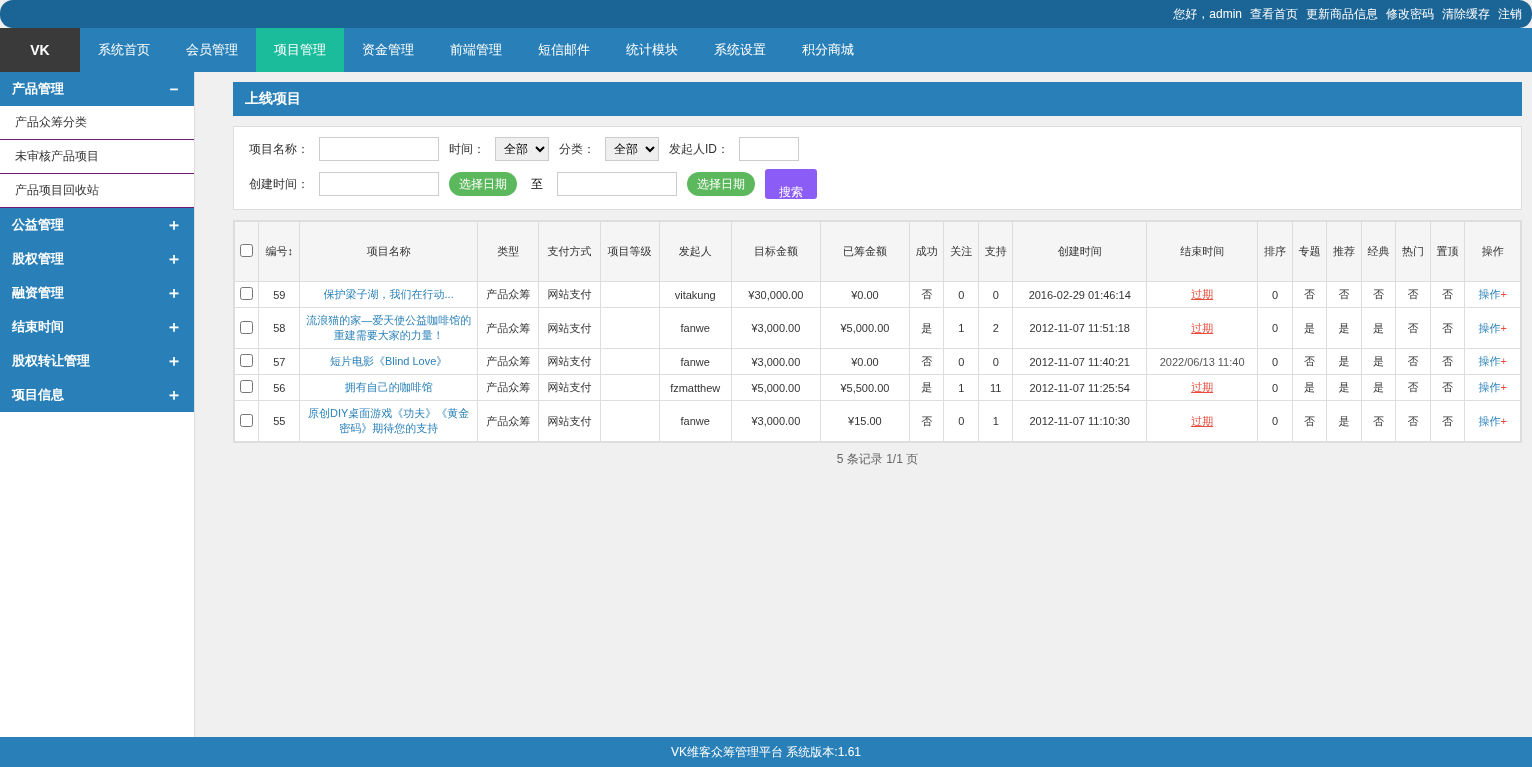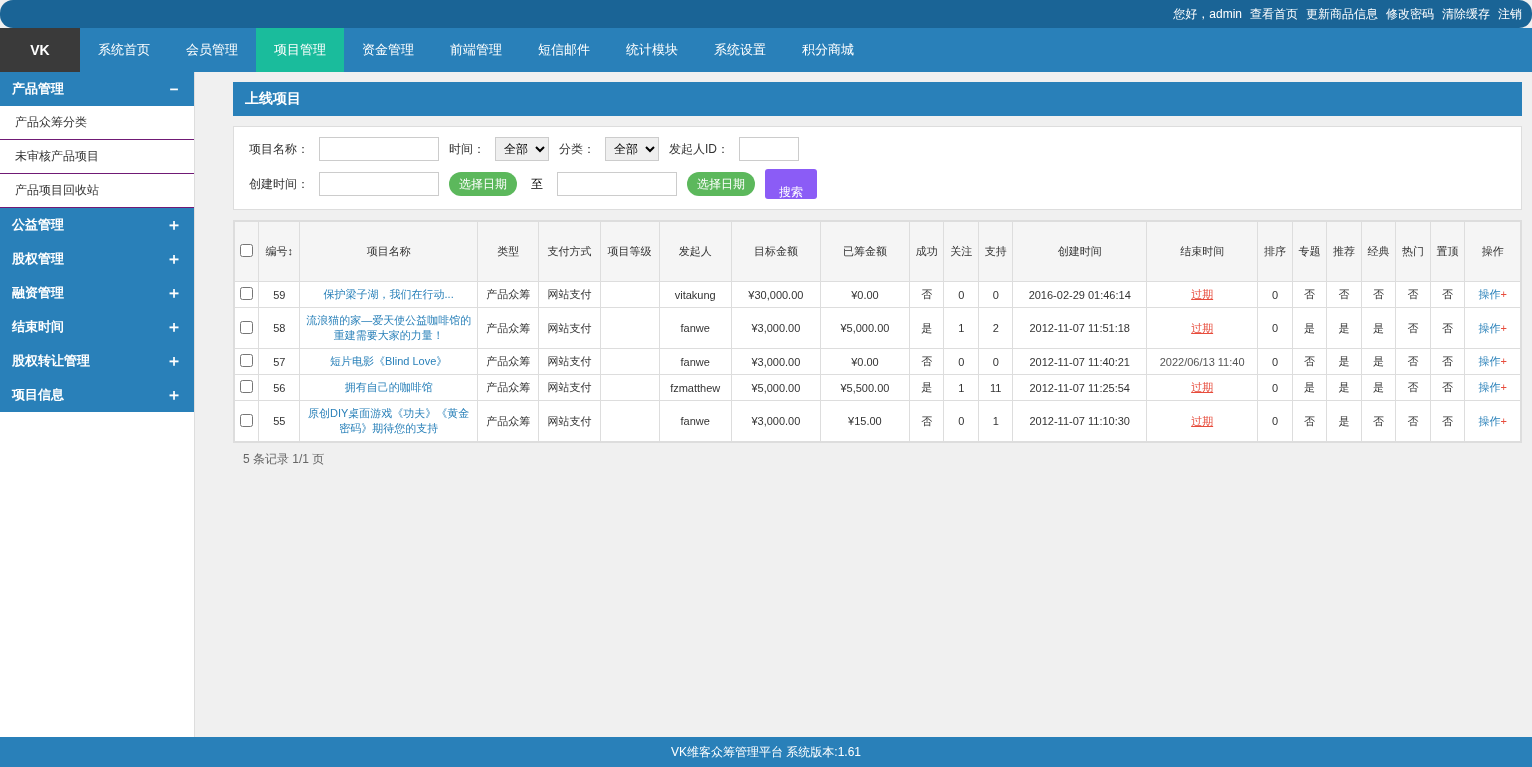--- a/index.html
+++ b/index.html
@@ -54,21 +54,21 @@
     thead tr { background: #f5f5f5; }
     th { border: 1px solid #ddd; padding: 22px 4px; text-align: center; font-weight: normal; color: #333; white-space: nowrap; }
     td { border: 1px solid #ddd; padding: 5px 4px; text-align: center; color: #333; vertical-align: middle; }
     .link-text { color: #2980b9; text-decoration: none; cursor: pointer; }
     .text-expired { color: #e74c3c; text-decoration: underline; }
     .text-date { color: #555; }
     .op-link { color: #2980b9; text-decoration: none; cursor: pointer; }
     .op-plus { color: #e74c3c; }
 
     
-    .pagination-bar { text-align: left; padding: 8px 10px; font-size: 12px; color: #666; }
+    .pagination-bar { text-align: center; padding: 8px 10px; font-size: 12px; color: #666; }
 
     
     .footer { background: #2980b9; color: #fff; text-align: center; padding: 8px; font-size: 12px; height: 30px; display: flex; align-items: center; justify-content: center; }
 
     .col-id { width: 22px; }
     .col-num { width: 35px; }
     .col-name { width: 160px; }
     .col-type { width: 55px; }
     .col-pay { width: 55px; }
     .col-level { width: 50px; }

